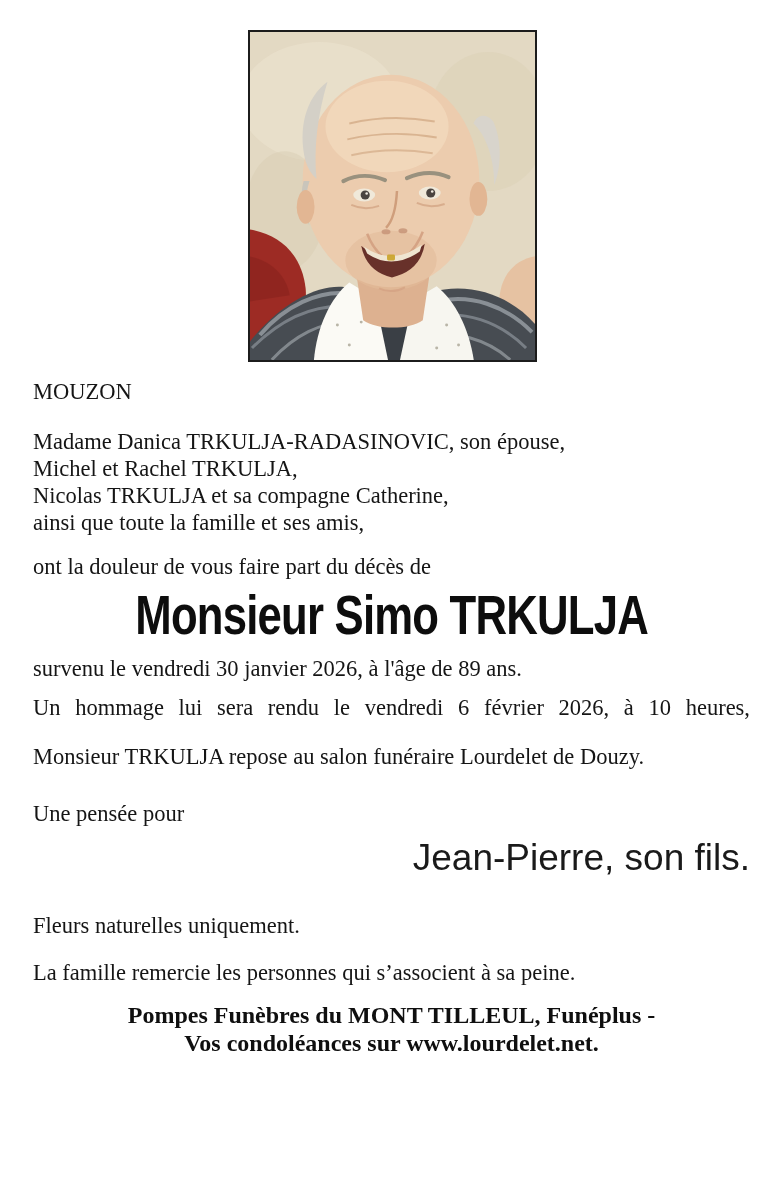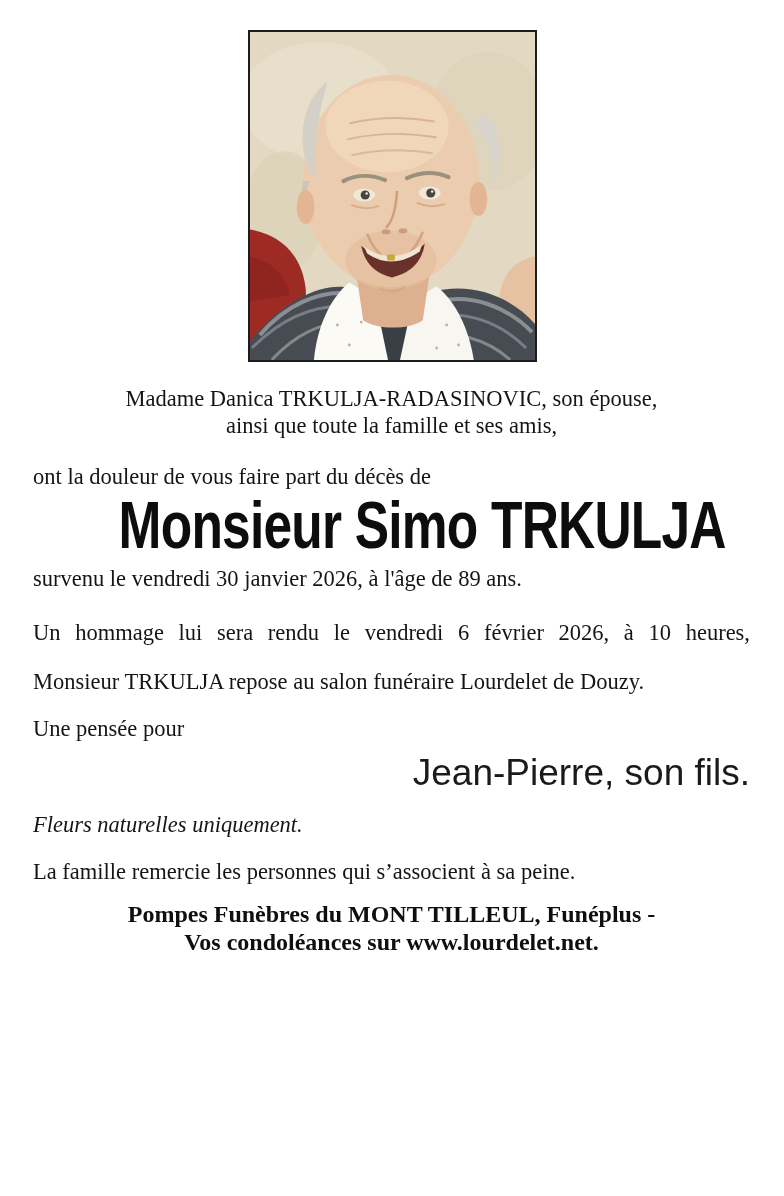--- a/index.html
+++ b/index.html
@@ -25,59 +25,59 @@
   .text-col {
     padding: 0 34px 0 33px;
   }
 
   .body-line, .body-par {
     font-size: 22.5px;
     line-height: 27px;
     color: #151515;
   }
   .location { margin-top: 16px; }
-  .family-block { margin-top: 23px; text-align: center; }
-  .intro-line { margin-top: 24px; }
+  .family-block { margin-top: 23px; }
+  .intro-line { margin-top: 17px; }
 
   .deceased-title {
     margin-top: 3px;
     text-align: center;
     font-family: "Liberation Sans", "DejaVu Sans", sans-serif;
     font-weight: bold;
-    font-size: 66px;
+    font-size: 56px;
     line-height: 64px;
     letter-spacing: -1px;
     color: #0d0d0d;
     white-space: nowrap;
   }
   .deceased-title .condense {
     display: inline-block;
     transform: scaleX(0.78);
     transform-origin: center center;
   }
 
   .death-line { margin-top: 8px; }
 
-  .ceremony-par { margin-top: 27px; }
+  .ceremony-par { margin-top: 12px; }
   .ceremony-line-1 {
     text-align: justify;
     text-align-last: justify;
   }
   .repose-line { margin-top: 22px; }
 
-  .tribute-intro { margin-top: 20px; }
+  .tribute-intro { margin-top: 30px; }
   .tribute-name {
     margin-top: 11px;
     text-align: right;
     font-family: "Liberation Sans", "DejaVu Sans", sans-serif;
     font-size: 37px;
     line-height: 40px;
     color: #1a1a1a;
   }
-  .flowers-line { margin-top: 18px; font-style: italic; }
+  .flowers-line { margin-top: 34px; }
   .thanks-line { margin-top: 20px; }
 
   .funeral-block {
     margin-top: 15px;
     text-align: center;
     font-weight: bold;
     font-size: 24px;
     line-height: 28px;
     color: #0f0f0f;
   }
@@ -167,23 +167,26 @@
       <path d="M112,215 Q143,242 176,213 Q172,240 143,247 Q117,241 112,215 Z" fill="#68312a"></path>
       <path d="M115,216 Q143,236 173,214 L171,221 Q143,240 118,223 Z" fill="#efe5d1"></path>
       <rect x="138" y="224" width="8" height="6" rx="1.5" fill="#c9a227" opacity="0.9"></rect>
 
       <path d="M130,258 Q143,264 156,257" stroke="#d3a081" stroke-width="2" fill="none" opacity="0.7"></path>
     </svg>
   </div>
 
   <div class="text-col">
 
+    <div class="body-line location">MOUZON</div>
 
     <div class="family-block">
       <div class="body-line">Madame Danica TRKULJA-RADASINOVIC, son épouse,</div>
+      <div class="body-line">Michel et Rachel TRKULJA,</div>
+      <div class="body-line">Nicolas TRKULJA et sa compagne Catherine,</div>
       <div class="body-line">ainsi que toute la famille et ses amis,</div>
     </div>
 
     <div class="body-line intro-line">ont la douleur de vous faire part du décès de</div>
 
     <div class="deceased-title">
       <span class="condense">Monsieur Simo TRKULJA</span>
     </div>
 
     <div class="body-line death-line">survenu le vendredi 30 janvier 2026, à l'âge de 89 ans.</div>

